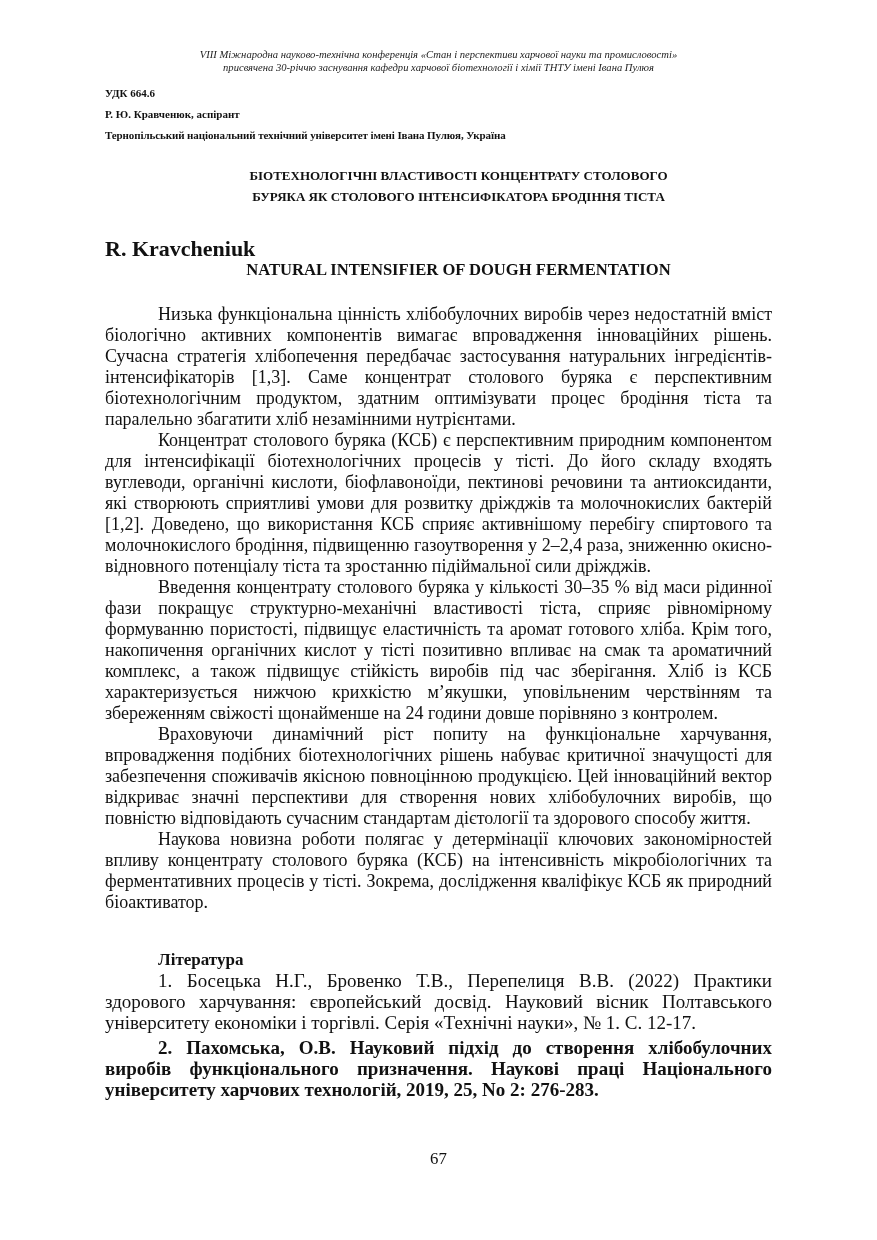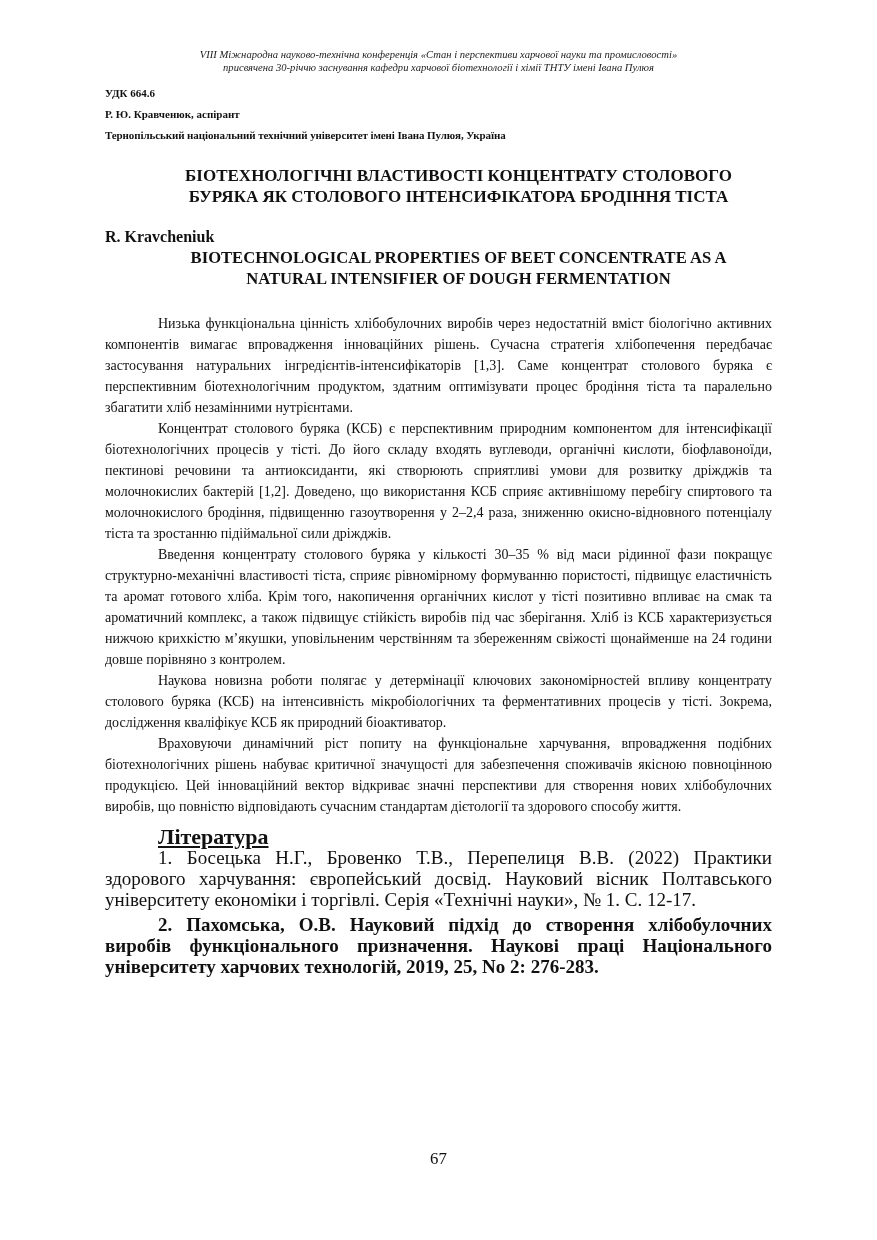--- a/index.html
+++ b/index.html
@@ -8,30 +8,30 @@
     font-family: "Liberation Serif", "DejaVu Serif", serif; color: #111;
   }
   .page { position: absolute; left: 105px; top: 48px; width: 667px; }
   .running-header {
     text-align: center; font-style: italic; font-size: 10.6px; line-height: 13px;
     color: #222; margin-left: -8px; margin-right: -8px;
   }
   .meta { margin-top: 9px; font-weight: bold; font-size: 11px; line-height: 21px; }
   .meta .aff { letter-spacing: -0.1px; }
   .title-ua {
-    margin-top: 19px; text-align: center; font-weight: bold; font-size: 17px; line-height: 21px;
+    margin-top: 19px; text-align: center; font-weight: bold; font-size: 13px; line-height: 21px;
     padding-left: 40px;
   }
-  .en-author { margin-top: 19px; font-weight: bold; font-size: 16px; line-height: 21px; }
+  .en-author { margin-top: 31px; font-weight: bold; font-size: 22px; line-height: 21px; }
   .title-en {
     text-align: center; font-weight: bold; font-size: 16.6px; line-height: 21px; padding-left: 40px;
   }
-  .body { margin-top: 24px; font-size: 14px; line-height: 21px; }
+  .body { margin-top: 24px; font-size: 18px; line-height: 21px; }
   .body p { margin: 0; text-align: justify; text-indent: 53px; }
-  .refs-title { margin-top: 9px; font-weight: bold; font-size: 22px; line-height: 21px; text-indent: 53px; text-decoration: underline; }
+  .refs-title { margin-top: 36px; font-weight: bold; font-size: 17px; line-height: 21px; text-indent: 53px; }
   .refs p { margin: 0; text-align: justify; text-indent: 53px; font-size: 19px; line-height: 21px; }
   .refs p + p { margin-top: 4px; font-weight: bold; }
   .page-number {
     position: absolute; top: 1148px; left: 0; width: 877px; text-align: center;
     font-size: 16.8px; line-height: 21px;
   }
 </style>
 </head>
 <body>
 
@@ -48,30 +48,29 @@
     <div class="aff">Тернопільський національний технічний університет імені Івана Пулюя, Україна</div>
   </div>
 
   <div class="title-ua">
     <div>БІОТЕХНОЛОГІЧНІ ВЛАСТИВОСТІ КОНЦЕНТРАТУ СТОЛОВОГО</div>
     <div>БУРЯКА ЯК СТОЛОВОГО ІНТЕНСИФІКАТОРА БРОДІННЯ ТІСТА</div>
   </div>
 
   <div class="en-author">R. Kravcheniuk</div>
   <div class="title-en">
-    <div>BIOTECHNOLOGICAL PROPERTIES OF BEET CONCENTRATE AS A</div>
     <div>NATURAL INTENSIFIER OF DOUGH FERMENTATION</div>
   </div>
 
   <div class="body">
     <p>Низька функціональна цінність хлібобулочних виробів через недостатній вміст біологічно активних компонентів вимагає впровадження інноваційних рішень. Сучасна стратегія хлібопечення передбачає застосування натуральних інгредієнтів-інтенсифікаторів [1,3]. Саме концентрат столового буряка є перспективним біотехнологічним продуктом, здатним оптимізувати процес бродіння тіста та паралельно збагатити хліб незамінними нутрієнтами.</p>
     <p>Концентрат столового буряка (КСБ) є перспективним природним компонентом для інтенсифікації біотехнологічних процесів у тісті. До його складу входять вуглеводи, органічні кислоти, біофлавоноїди, пектинові речовини та антиоксиданти, які створюють сприятливі умови для розвитку дріжджів та молочнокислих бактерій [1,2]. Доведено, що використання КСБ сприяє активнішому перебігу спиртового та молочнокислого бродіння, підвищенню газоутворення у 2–2,4 раза, зниженню окисно-відновного потенціалу тіста та зростанню підіймальної сили дріжджів.</p>
     <p>Введення концентрату столового буряка у кількості 30–35 % від маси рідинної фази покращує структурно-механічні властивості тіста, сприяє рівномірному формуванню пористості, підвищує еластичність та аромат готового хліба. Крім того, накопичення органічних кислот у тісті позитивно впливає на смак та ароматичний комплекс, а також підвищує стійкість виробів під час зберігання. Хліб із КСБ характеризується нижчою крихкістю м’якушки, уповільненим черствінням та збереженням свіжості щонайменше на 24 години довше порівняно з контролем.</p>
+    <p>Враховуючи динамічний ріст попиту на функціональне харчування, впровадження подібних біотехнологічних рішень набуває критичної значущості для забезпечення споживачів якісною повноцінною продукцією. Цей інноваційний вектор відкриває значні перспективи для створення нових хлібобулочних виробів, що повністю відповідають сучасним стандартам дієтології та здорового способу життя.</p>
     <p>Наукова новизна роботи полягає у детермінації ключових закономірностей впливу концентрату столового буряка (КСБ) на інтенсивність мікробіологічних та ферментативних процесів у тісті. Зокрема, дослідження кваліфікує КСБ як природний біоактиватор.</p>
-    <p>Враховуючи динамічний ріст попиту на функціональне харчування, впровадження подібних біотехнологічних рішень набуває критичної значущості для забезпечення споживачів якісною повноцінною продукцією. Цей інноваційний вектор відкриває значні перспективи для створення нових хлібобулочних виробів, що повністю відповідають сучасним стандартам дієтології та здорового способу життя.</p>
   </div>
 
   <div class="refs-title">Література</div>
   <div class="refs">
     <p>1. Босецька Н.Г., Бровенко Т.В., Перепелиця В.В. (2022) Практики здорового харчування: європейський досвід. Науковий вісник Полтавського університету економіки і торгівлі. Серія «Технічні науки», № 1. С. 12-17.</p>
     <p>2. Пахомська, О.В. Науковий підхід до створення хлібобулочних виробів функціонального призначення. Наукові праці Національного університету харчових технологій, 2019, 25, No 2: 276-283.</p>
   </div>
 </div>
 
 <div class="page-number">67</div>

